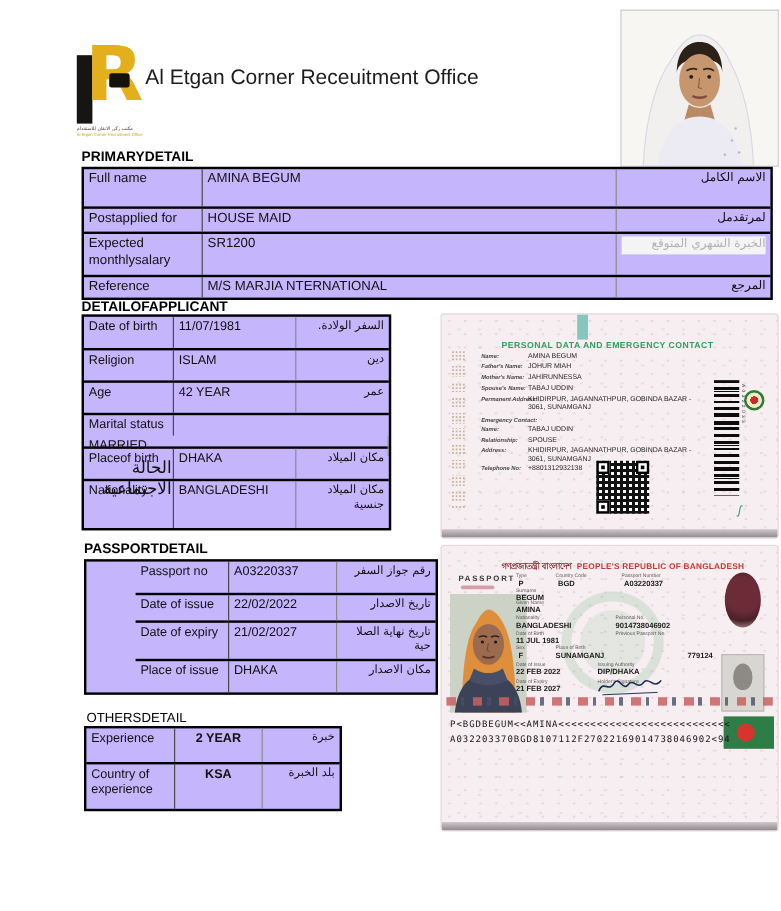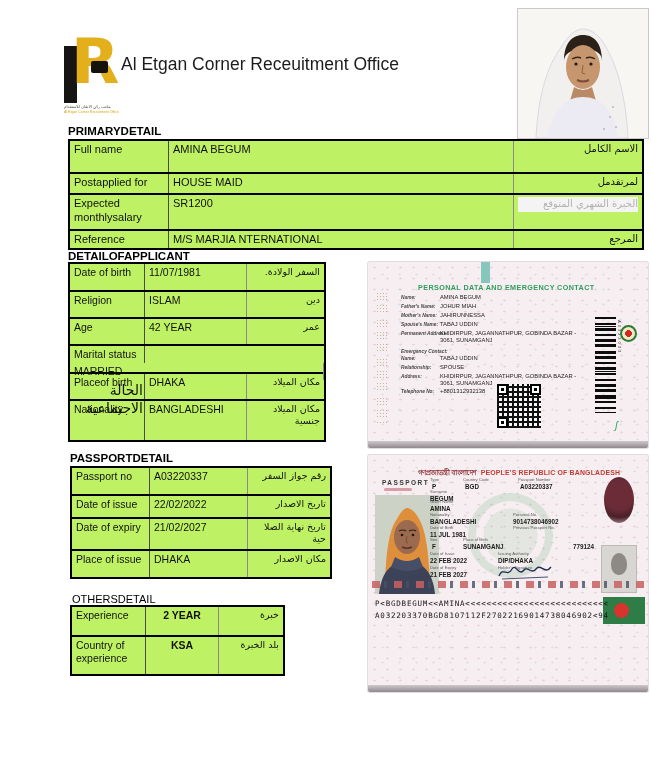--- a/index.html
+++ b/index.html
@@ -17,21 +17,21 @@
   #logo .tag-en{position:absolute;left:0;top:66px;width:56px;font-size:3.5px;color:#d8a517;
                 white-space:nowrap;overflow:hidden;}
   #app-title{position:absolute;left:121px;top:54px;font-size:17.5px;color:#1c1c1c;}
 
   #photo-frame{position:absolute;left:517px;top:8px;width:132px;height:131px;
                border:1px solid #c9c9c9;background:#faf9f6;box-sizing:border-box;}
 
   
   .sec-h{position:absolute;font-size:11.5px;font-weight:bold;color:#000;}
   .sec-h.plain{font-weight:normal;font-size:11px;}
-  .tbl{position:absolute;border:2px solid #000;background:#bef264;box-sizing:border-box;}
+  .tbl{position:absolute;border:2px solid #000;background:#c4b5fd;box-sizing:border-box;}
   .tr{display:flex;border-bottom:2px solid #000;}
   .tr:last-child{border-bottom:none;}
   .td{box-sizing:border-box;padding:2px 4px;font-size:11px;line-height:1.25;}
   .td.lab{border-right:1px solid #4a4a4a;}
   .td.val{flex:1;border-right:1px solid #8a8a8a;}
   .td.ar{text-align:right;font-family:"DejaVu Sans",sans-serif;font-size:10px;direction:rtl;}
   .small .td{font-size:10.5px;}
   .small .td.ar{font-size:9.5px;}
   .gray-ar{color:#b2b2b2;letter-spacing:1px;font-size:9px;}
   .gray-band{display:block;background:#f4f4f4;padding:1px 0;}
@@ -181,21 +181,21 @@
       <div class="td lab" style="width:75px;">Nationality</div>
       <div class="td val">BANGLADESHI</div>
       <div class="td ar" style="width:77px;">
         <span>مكان الميلاد</span><br>
         <span>جنسية</span>
       </div>
     </div>
   </div>
 
   <div class="sec-h" style="left:70px;top:452px;">PASSPORTDETAIL</div>
-  <div class="tbl small" style="left:70px;top:466px;width:262px;">
+  <div class="tbl small" style="left:70px;top:466px;width:295px;padding-left:41px;">
     <div class="tr" style="height:26px;">
       <div class="td lab" style="width:78px;">Passport no</div>
       <div class="td val">A03220337</div>
       <div class="td ar" style="width:82px;">رقم جواز السفر</div>
     </div>
     <div class="tr" style="height:21px;">
       <div class="td lab" style="width:78px;">Date of issue</div>
       <div class="td val">22/02/2022</div>
       <div class="td ar" style="width:82px;">تاريخ الاصدار</div>
     </div>

